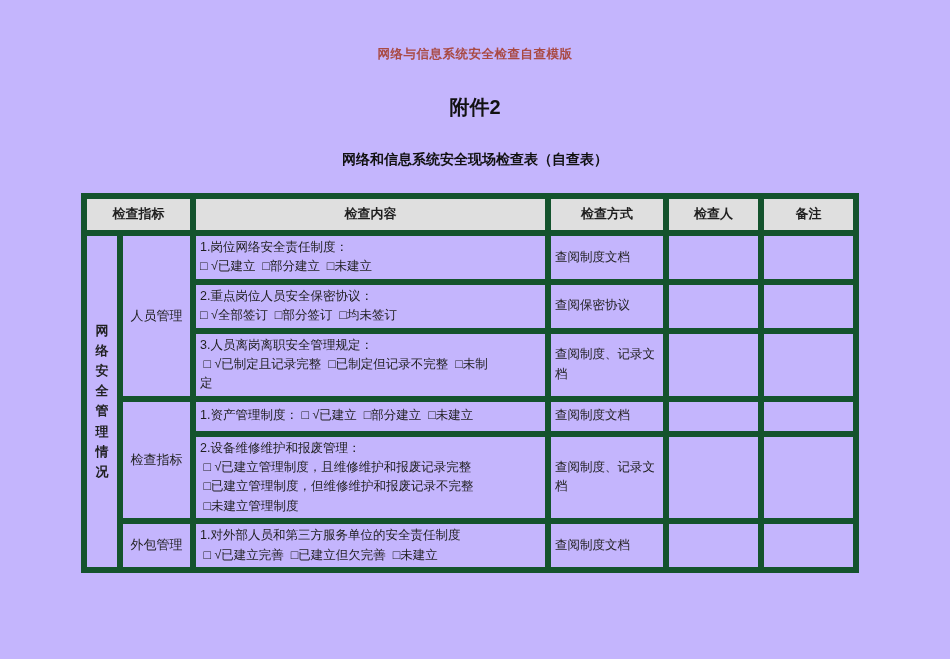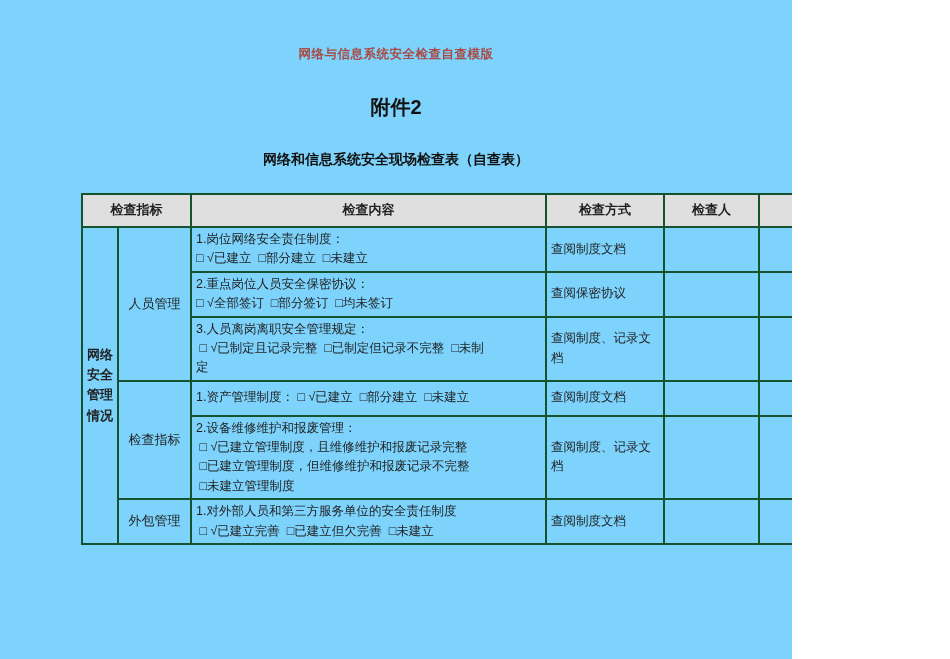--- a/index.html
+++ b/index.html
@@ -2,23 +2,23 @@
 <html><head>
 <meta charset="utf-8">
 <style>
   html, body {
     margin: 0;
     padding: 0;
     background: #ffffff;
   }
   .page {
     position: relative;
-    width: 792px;
+    width: 950px;
     height: 659px;
-    background: #7dd3fc;
+    background: #c4b5fd;
     font-family: "Liberation Sans", "DejaVu Sans", sans-serif;
     color: #1f1f1f;
     overflow: hidden;
   }
   .doc-header-title {
     padding-top: 46px;
     text-align: center;
     font-size: 12.5px;
     font-weight: 600;
     color: #a94a44;
@@ -54,21 +54,21 @@
   }
   table.inspection-table {
     border-collapse: collapse;
     table-layout: fixed;
     margin: 24px 0 0 81px;
     width: 772px;
     font-size: 12.5px;
   }
   .inspection-table th,
   .inspection-table td {
-    border: 2px solid #14532d;
+    border: 6px solid #14532d;
     padding: 0;
     vertical-align: middle;
     line-height: 1.55;
   }
   .inspection-table thead th {
     background: #dfdfdf;
     height: 31px;
     font-size: 13px;
     font-weight: 700;
     text-align: center;

